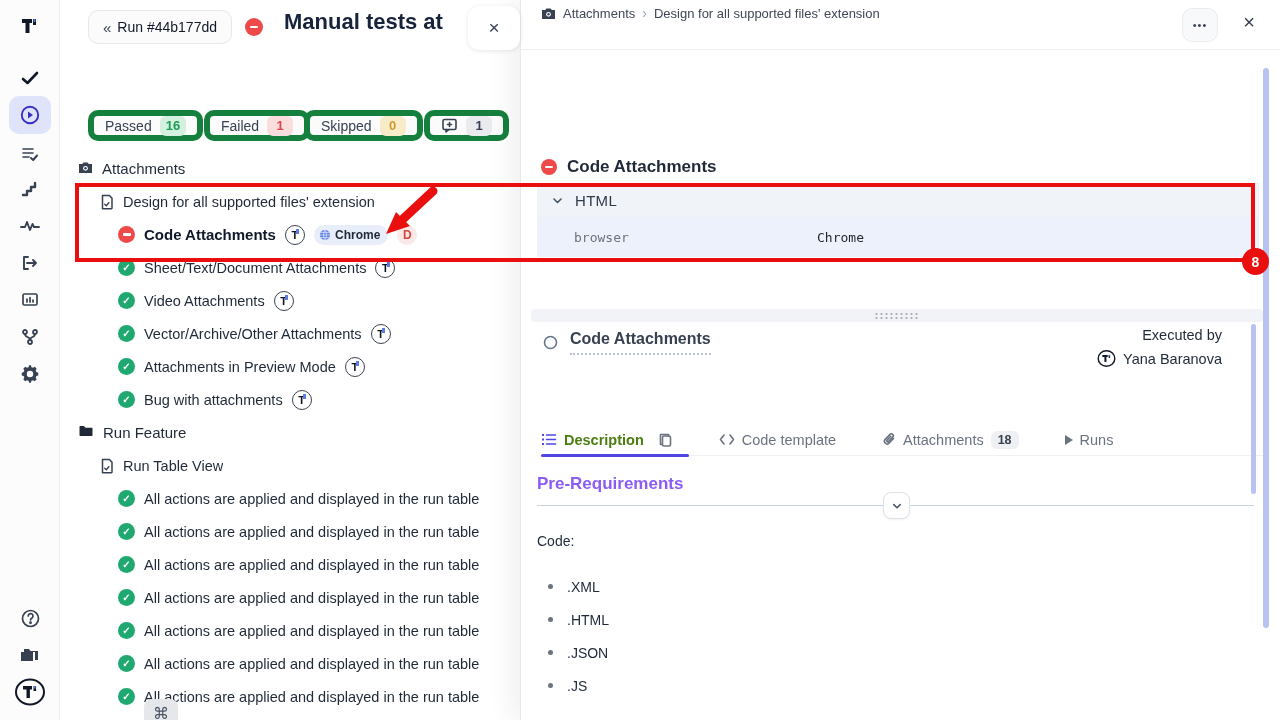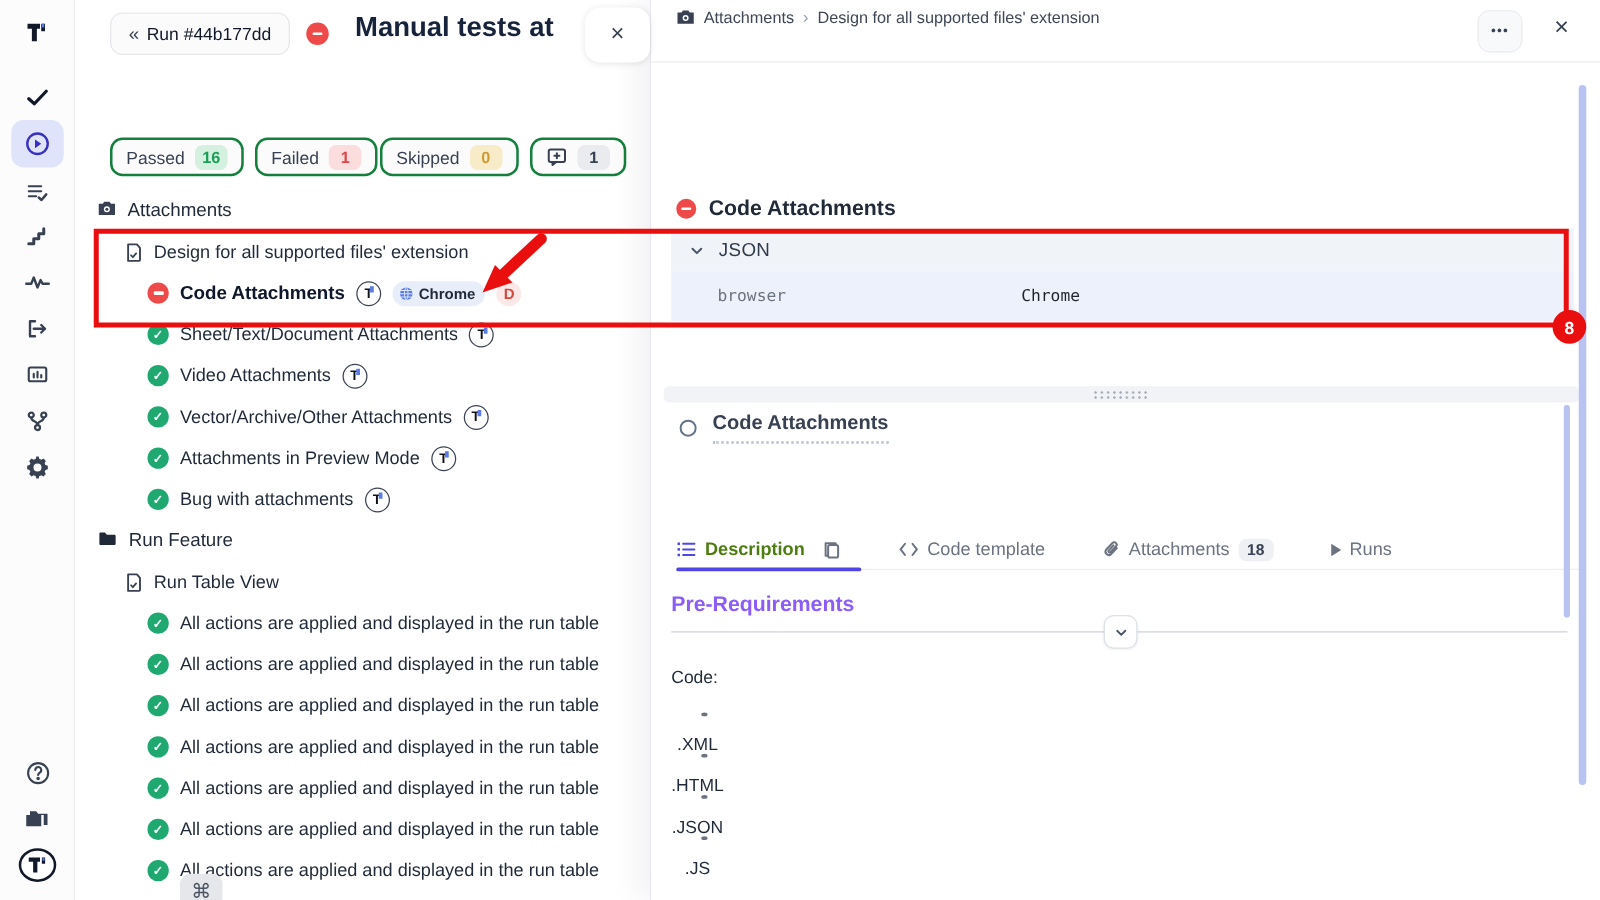--- a/index.html
+++ b/index.html
@@ -16,21 +16,21 @@
   
   #runpanel { position:absolute; left:60px; top:0; width:460px; height:720px; background:#fff; z-index:6; }
   #backbtn { position:absolute; left:28px; top:10px; height:34px; padding:0 14px; display:flex; align-items:center; gap:8px;
     border:1px solid #e5e7eb; border-radius:10px; background:#fbfbfc; font-size:14px; color:#111827; }
   #backbtn .chev { font-size:15px; color:#374151; letter-spacing:-2px; }
   #run-status-dot { position:absolute; left:185px; top:18px; }
   #runtitle { position:absolute; left:210px; top:9px; width:208px; font-size:22px; font-weight:800; color:#17223b;
     white-space:nowrap; overflow:hidden;margin-left:14px; }
 
   .chip { position:absolute; top:110px; height:31px; display:flex; align-items:center; gap:8px; padding:0 11px;
-    border:2px solid #15803d; border-radius:10px; background:#fbfbfc; font-size:14px; color:#374151; }
+    border:6px solid #15803d; border-radius:10px; background:#fbfbfc; font-size:14px; color:#374151; }
   .cbadge { min-width:26px; height:20px; padding:0 6px; border-radius:6px; font-size:13px; font-weight:600;
     display:flex; align-items:center; justify-content:center; }
   .b-green { background:#d3f1de; color:#1a9e55; }
   .b-red   { background:#fbdddd; color:#dc4848; }
   .b-amber { background:#f8ecc8; color:#cf9a33; }
   .b-gray  { background:#e9ebee; color:#374151; }
 
   #tree { position:absolute; left:0; top:152px; width:460px; }
   .trow { height:33px; display:flex; align-items:center; gap:9px; font-size:14.5px; color:#1f2937; white-space:nowrap; }
   .trow .lbl { overflow:hidden; text-overflow:clip; }
@@ -107,21 +107,21 @@
   .tab-badge { background:#eef0f3; color:#374151; font-size:12.5px; font-weight:600; border-radius:6px; padding:2px 7px; }
   .tab-gap { width:18px; }
   .runs-tri { width:0; height:0; border-left:8px solid #6b7280; border-top:5px solid transparent; border-bottom:5px solid transparent; }
 
   #prereq-h { position:absolute; left:16px; top:474px; font-size:17px; font-weight:800; color:#8b5cf6; }
   #prereq-div { position:absolute; left:16px; top:505px; width:717px; height:1px; background:#cbd3dd; }
   #collapse-btn { position:absolute; left:362px; top:492px; width:27px; height:27px; background:#fff; border:1px solid #dde1e8;
     border-radius:8px; box-shadow:0 1px 2px rgba(15,23,42,.06); display:flex; align-items:center; justify-content:center; color:#475569; }
   #code-label { position:absolute; left:16px; top:533px; font-size:14px; color:#1f2937; }
   #ext-list { position:absolute; left:16px; top:570px; }
-  #ext-list .li { height:33px; display:flex; align-items:center; gap:14px; font-size:14px; color:#1f2937;flex-direction:column; }
+  #ext-list .li { height:33px; display:flex; align-items:center; gap:14px; font-size:14px; color:#1f2937; }
   #ext-list .dot { width:5px; height:5px; border-radius:50%; background:#6b7280; margin-left:11px; }
 
   
   #outer-scroll { position:absolute; left:1263px; top:68px; width:6px; height:560px; background:#b8c3f2; border-radius:3px; z-index:12; }
   #inner-scroll { position:absolute; left:1251px; top:324px; width:5px; height:170px; background:#b8c3f2; border-radius:3px; z-index:12; }
 
   
   #ann-rect { position:absolute; left:75px; top:183px; width:1180px; height:79px; border:4px solid #ea0f0f; z-index:50; }
   #ann-badge { position:absolute; left:1242px; top:248px; width:27px; height:27px; border-radius:50%; background:#ea0f0f;
     color:#fff; font-size:14px; font-weight:800; display:flex; align-items:center; justify-content:center; z-index:51; }
@@ -369,37 +369,49 @@
   <div id="sect-title-row">
     <span class="stat16"></span>
     <span class="h">Code Attachments</span>
   </div>
 
   <div id="metabox">
     <div id="meta-head">
       <svg class="ic" width="13" height="13" viewBox="0 0 13 13" style="color:#475569">
           <path d="M3 5l3.5 3.5L10 5"></path>
         </svg>
-      <span>JSON</span>
+      <span>HTML</span>
     </div>
     <div id="meta-row">
       <span class="k">browser</span>
       <span class="v">Chrome</span>
     </div>
   </div>
 
   <div id="dragbar">
       <span class="dots"></span>
     </div>
 
   <div id="subsect">
     <svg width="15" height="15" viewBox="0 0 15 15">
         <circle cx="7.5" cy="7.5" r="6" fill="none" stroke="#64748b" stroke-width="1.6"></circle>
       </svg>
     <span class="h">Code Attachments</span>
+  </div>
+  <div id="execblock">
+    <div>Executed by</div>
+    <div class="who">
+      <svg width="19" height="19" viewBox="0 0 32 32">
+          <ellipse cx="16" cy="16" rx="14" ry="13" fill="#fff" stroke="#111827" stroke-width="2.4"></ellipse>
+          <path d="M9 10h9v3.4h-2.1V22h-3.4v-8.6H9z" fill="#111827"></path>
+          <rect x="19.5" y="10" width="2.6" height="5" fill="#111827"></rect>
+          <rect x="20" y="10" width="1.6" height="2.6" fill="#5b7be8"></rect>
+        </svg>
+      <span>Yana Baranova</span>
+    </div>
   </div>
 
   <div id="tabs">
     <span class="tab active">
       <svg class="ic" width="16" height="15" viewBox="0 0 16 15" style="color:#4f46e5">
           <path d="M5.5 3h9M5.5 7.5h9M5.5 12h9"></path>
           <rect x="1" y="2" width="2" height="2" fill="#4f46e5" stroke="none"></rect>
           <rect x="1" y="6.5" width="2" height="2" fill="#4f46e5" stroke="none"></rect>
           <rect x="1" y="11" width="2" height="2" fill="#4f46e5" stroke="none"></rect>
         </svg>

